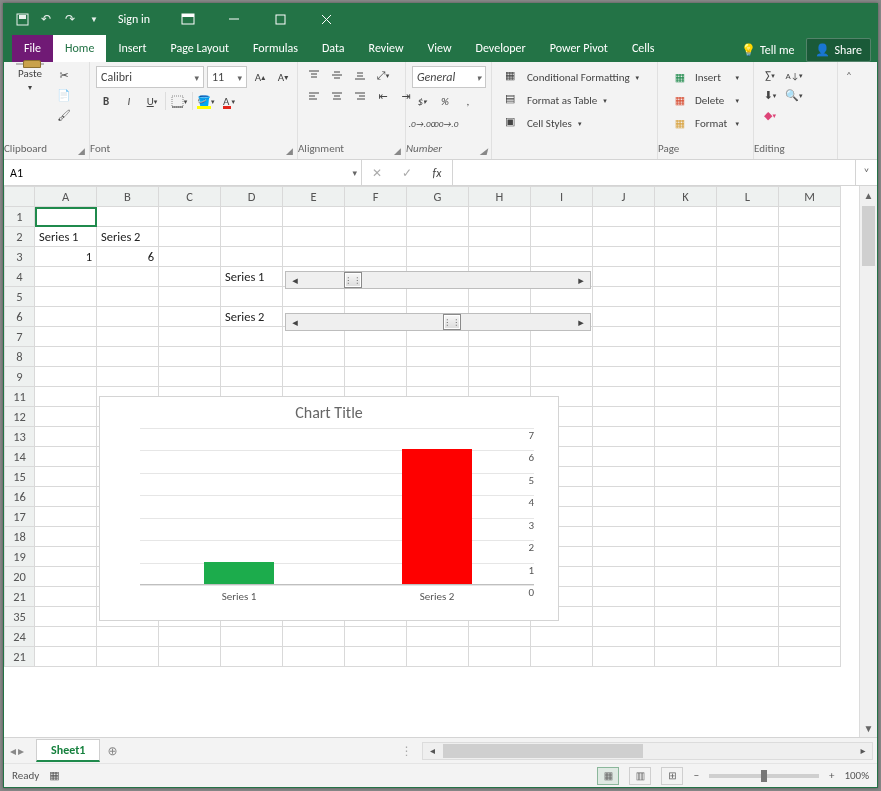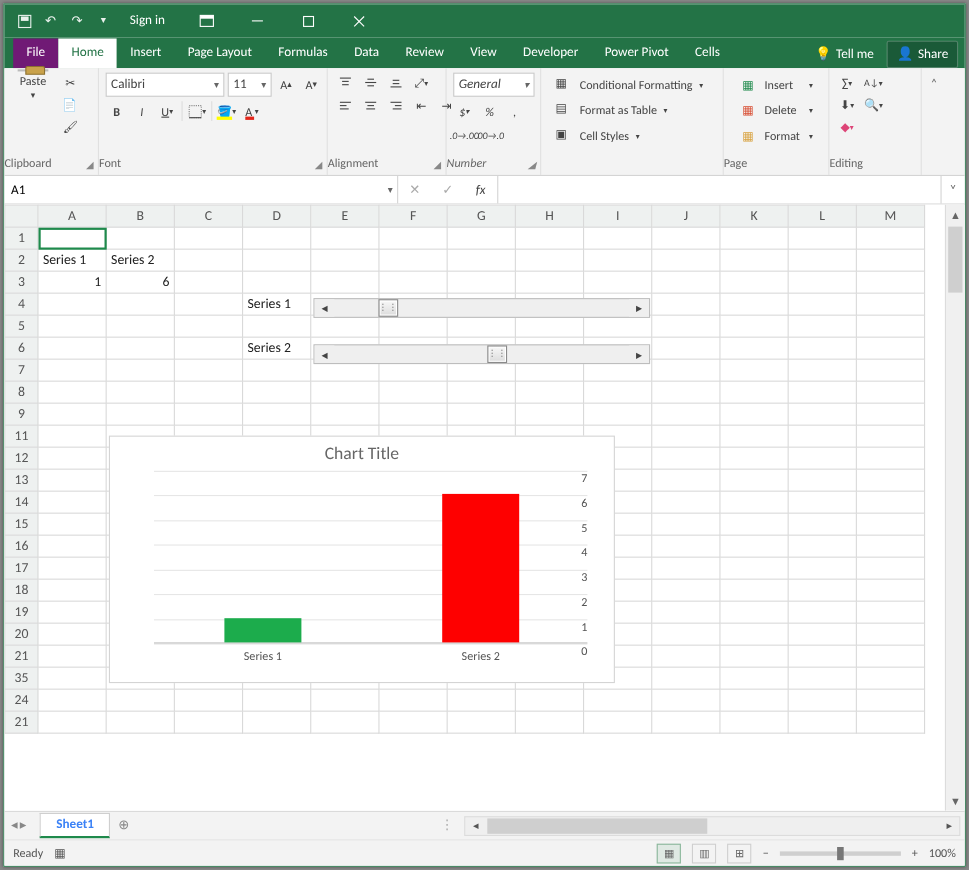--- a/index.html
+++ b/index.html
@@ -76,21 +76,21 @@
   .chart-title { text-align:center; font-size:16px; color:#666; padding:6px 0 2px; }
   .plot { position:relative; margin:4px 24px 6px 40px; }
   .ytick { position:absolute; right:0; font-size:11px; color:#555; transform:translateY(50%); }
   .gridline { position:absolute; left:0; right:0; height:1px; background:#e6e6e6; }
   .axisline { position:absolute; left:0; right:0; bottom:18px; height:1px; background:#bfbfbf; }
   .bar { position:absolute; bottom:19px; }
   .xlabel { position:absolute; bottom:0; font-size:11px; color:#555; transform:translateX(-50%); }
   
   .sheettabs { height:26px; border-top:1px solid #d4d4d4; background:#f3f3f3; display:flex; align-items:center; font-size:12px; color:#555; }
   .sheettabs .nav { display:flex; gap:2px; padding:0 6px; color:#888; }
-  .sheettabs .stab { background:#fff; border:1px solid #cfcfcf; border-bottom:2px solid #1f8a4c; padding:3px 14px; color:#3b82f6; font-weight:bold; margin-left:6px; }
+  .sheettabs .stab { background:#fff; border:1px solid #cfcfcf; border-bottom:2px solid #1f8a4c; padding:3px 14px; color:#15803d; font-weight:bold; margin-left:6px; }
   .sheettabs .add { width:24px; text-align:center; color:#888; }
   .sheettabs .dots { color:#aaa; padding:0 6px; }
   .hscroll { flex:1; height:18px; background:#efefef; border:1px solid #dcdcdc; margin:0 4px; display:flex; align-items:center; position:relative; }
   .hscroll .sarrow { width:18px; text-align:center; font-size:10px; color:#555; }
   .hscroll .sthumb { position:absolute; left:20px; top:1px; bottom:1px; width:200px; background:#cfcfcf; }
   .status { height:24px; background:#f3f3f3; border-top:1px solid #e4e4e4; display:flex; align-items:center; font-size:11px; color:#555; padding:0 8px; gap:10px; }
   .status .spacer { flex:1; }
   .viewbtn { width:22px; height:18px; border:1px solid #cfcfcf; display:flex; align-items:center; justify-content:center; font-size:10px; color:#666; }
   .viewbtn.active { background:#dfe9e3; border-color:#8bb79b; }
   .zoom-slider { width:110px; height:4px; background:#cfcfcf; position:relative; }

